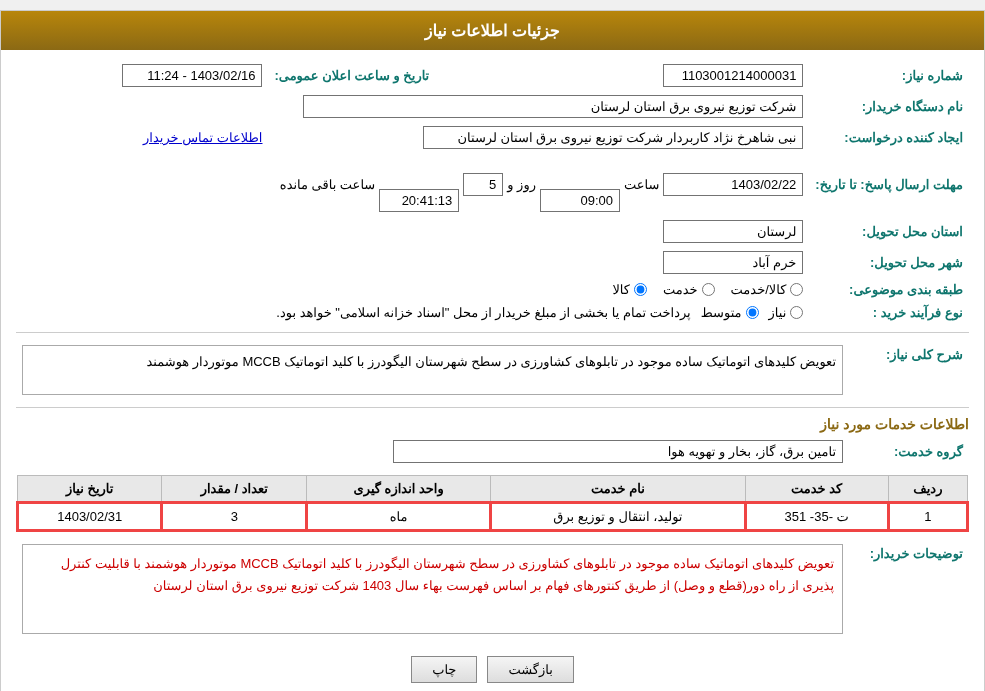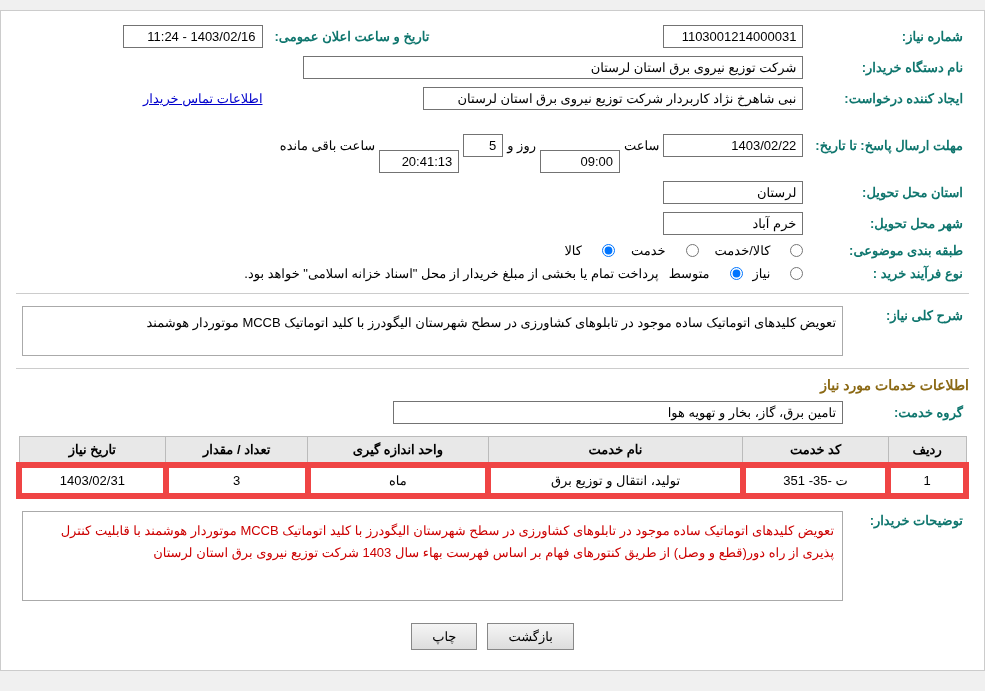--- a/index.html
+++ b/index.html
@@ -88,21 +88,21 @@
       text-align: right;
     }
     .radio-group {
       display: flex;
       gap: 16px;
       align-items: center;
     }
     .radio-item {
       display: flex;
       align-items: center;
-      gap: 20px;
+      gap: 4px;
     }
     .type-row {
       display: flex;
       align-items: center;
       gap: 10px;
       flex-wrap: wrap;
     }
     .note-box {
       border: 1px solid #aaa;
       padding: 6px;
@@ -119,21 +119,21 @@
       font-size: 13px;
     }
     .data-table th {
       background: #e8e8e8;
       border: 1px solid #bbb;
       padding: 5px 8px;
       text-align: center;
       font-weight: bold;
     }
     .data-table td {
-      border: 6px solid #ef4444;
+      border: 3px solid #ef4444;
       padding: 5px 8px;
       text-align: center;
     }
     .description-box {
       border: 1px solid #aaa;
       background: #fff;
       padding: 8px;
       min-height: 90px;
       text-align: right;
       line-height: 1.7;
@@ -159,20 +159,21 @@
     }
     .btn-back {
       background: linear-gradient(to bottom, #f5f5f5, #ddd);
     }
   </style>
 </head>
 <body>
 
 <div class="page-wrapper">
 
+  <div class="header-bar">جزئیات اطلاعات نیاز</div>
 
   <div class="content">
 
     <table class="info-table">
 
       <tbody>
           <tr>
         <td class="label-cell">شماره نیاز:</td>
         <td class="value-cell">
           <span class="input-box input-box-med">1103001214000031</span>

